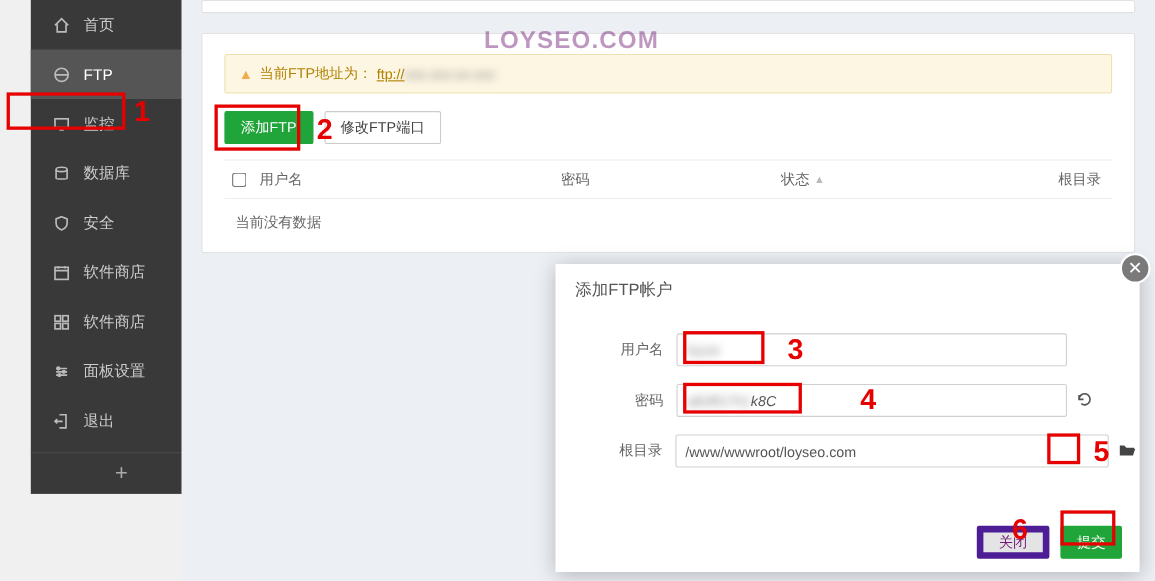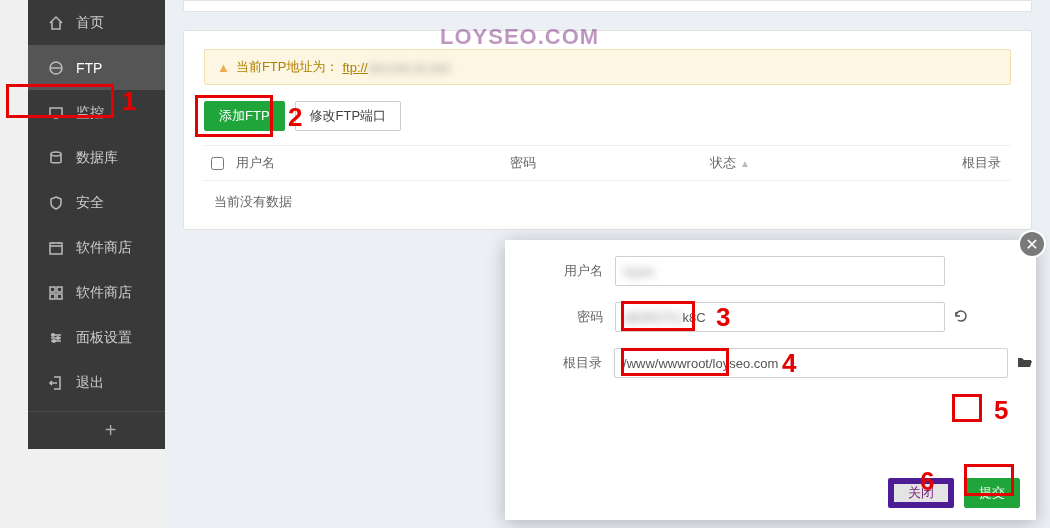--- a/index.html
+++ b/index.html
@@ -29,21 +29,21 @@
   .th-stat { width:200px; display:flex; align-items:center;}
   .th-root { flex:1; text-align:right; padding-right:10px;}
   .sort-arrow { font-size:10px; color:#bbb; margin-left:4px;}
 
   .modal { position:absolute; left:505px; top:240px; width:531px; height:280px; background:#fff; box-shadow:0 3px 18px rgba(0,0,0,.25); }
   .modal-title { font-size:15px; color:#555; padding:14px 18px; }
   .modal-close { position:absolute; right:-10px; top:-10px; width:28px; height:28px; border-radius:50%; background:#7a7a7a; color:#fff; display:flex; align-items:center; justify-content:center; font-size:16px; cursor:pointer; border:2px solid #fff;}
   .form-row { display:flex; align-items:center; margin-top:16px; }
   .form-label { width:110px; text-align:right; color:#666; font-size:13px; padding-right:12px;}
   .form-input { height:30px; border:1px solid #d0d0d0; border-radius:2px; padding:0 8px; font-size:13px; color:#555; background:#fff; }
-  .form-input.w1 { width:330px; }
+  .form-input.w1 { width:355px;font-style:italic; }
   .form-input.w2 { width:398px; }
   .refresh-ico { width:20px; margin-left:8px; cursor:pointer; }
   .folder-ico { width:20px; margin-left:8px; cursor:pointer; }
   .modal-footer { position:absolute; bottom:12px; right:16px; display:flex; gap:10px; }
   .blur-text { filter: blur(4px); color:#888; }
   .watermark { position:absolute; left:440px; top:24px; font-size:22px; font-weight:700; letter-spacing:1px; color:#701a75; opacity:.45; pointer-events:none;}
 
   .red-box { position:absolute; border:3px solid #e60000; pointer-events:none; }
   .red-num { position:absolute; color:#e60000; font-size:26px; font-weight:700; pointer-events:none; font-family: Arial; }
 </style>
@@ -170,20 +170,21 @@
     <div class="table-body">当前没有数据</div>
   </div>
 </div>
 
 <div class="watermark">LOYSEO.COM</div>
 
 <div class="modal">
   <div class="modal-close">
       <span>✕</span>
     </div>
+  <div class="modal-title">添加FTP帐户</div>
 
   <div class="form-row">
     <div class="form-label">用户名</div>
     <div class="form-input w1" style="display:flex;align-items:center;">
       <span class="blur-text">loyse</span>
     </div>
   </div>
 
   <div class="form-row">
     <div class="form-label">密码</div>

